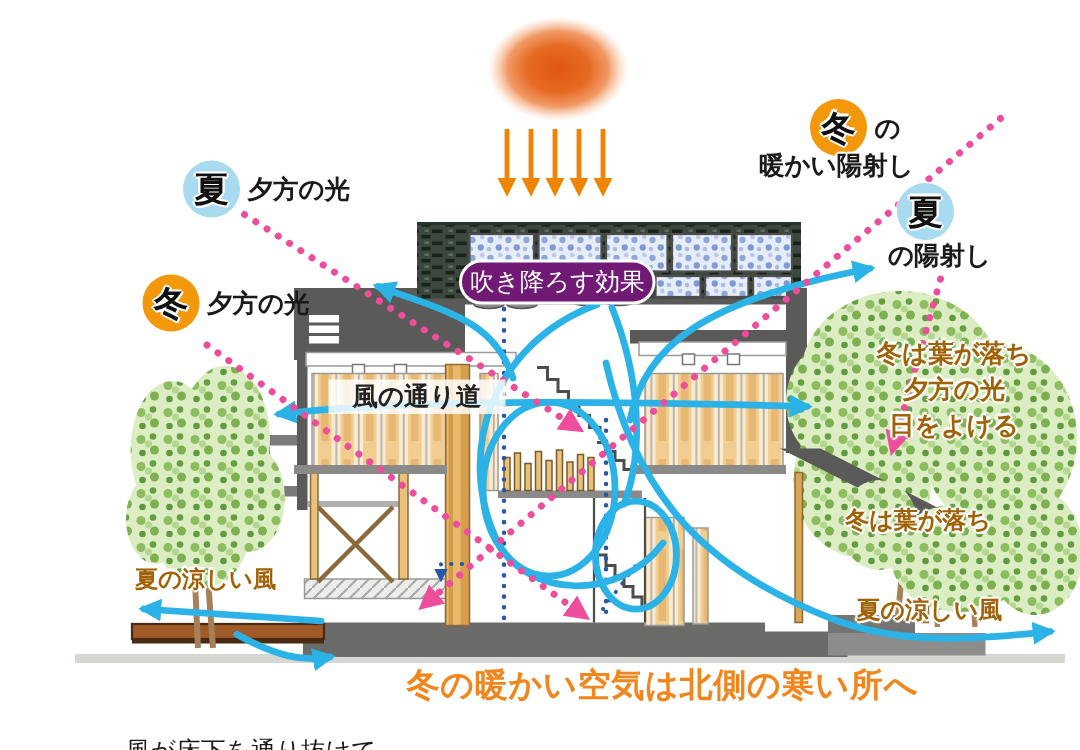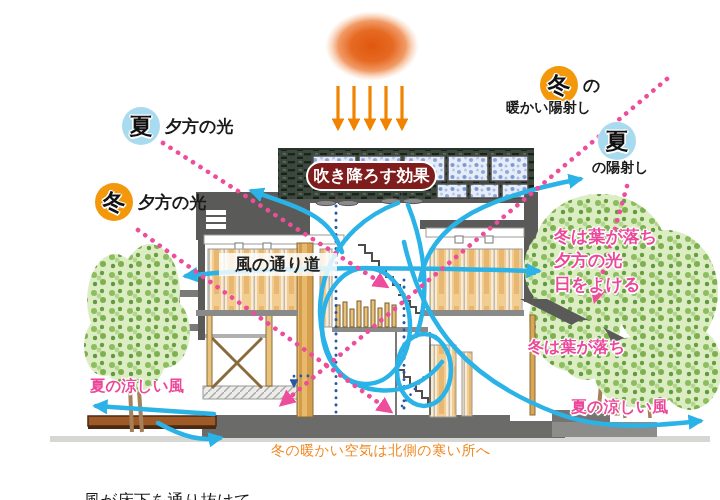--- a/index.html
+++ b/index.html
@@ -8,37 +8,37 @@
   .canvas svg{position:absolute;left:0;top:0;}
   .overlay{position:absolute;left:0;top:0;width:720px;height:500px;pointer-events:none;}
   .lbl{position:absolute;display:flex;align-items:center;gap:5px;}
   .badge{width:38px;height:38px;border-radius:50%;display:inline-flex;align-items:center;justify-content:center;
          font-size:23px;font-weight:bold;color:#111;flex:0 0 auto;
          text-shadow:-1.5px 0 #fff,1.5px 0 #fff,0 -1.5px #fff,0 1.5px #fff,-1px -1px #fff,1px 1px #fff;
          box-shadow:0 0 0 1px rgba(255,255,255,.6);}
   .badge.summer{background:#a8daf0;}
   .badge.winter{background:#f3980b;}
   .lbl-text{font-size:17px;font-weight:600;color:#1a1a1a;white-space:pre;}
-  .otext{position:absolute;font-size:14px;font-weight:600;color:#1a1a1a;white-space:pre;
+  .otext{position:absolute;font-size:17px;font-weight:600;color:#1a1a1a;white-space:pre;
          text-shadow:-1.5px 0 #fff,1.5px 0 #fff,0 -1.5px #fff,0 1.5px #fff,-1px -1px #fff,1px 1px #fff,0 0 3px #fff;}
-  .pill{position:absolute;left:306px;top:161px;width:131px;height:30px;box-sizing:border-box;
-        background:#7f1d1d;border:2.5px solid #fff;border-radius:16px;color:#fff;font-weight:bold;
+  .pill{position:absolute;left:306px;top:173px;width:131px;height:30px;box-sizing:border-box;
+        background:#701a75;border:2.5px solid #fff;border-radius:16px;color:#fff;font-weight:normal;
         font-size:16.5px;display:flex;align-items:center;justify-content:center;white-space:pre;}
   .windpath{position:absolute;left:219px;top:253px;font-size:17px;font-weight:600;color:#222;
             background:rgba(255,255,255,.82);padding:0 16px;white-space:pre;}
-  .note-block{position:absolute;font-weight:600;color:#ec4899;
+  .note-block{position:absolute;text-align:center;font-weight:600;color:#a16207;
               text-shadow:-1.5px 0 #fff,1.5px 0 #fff,0 -1.5px #fff,0 1.5px #fff,-1px -1px #fff,1px 1px #fff,0 0 3px #fff;}
   .note-block span{display:block;}
   #right-tree-note{left:554px;top:224px;width:164px;font-size:17px;line-height:24px;}
   #eave-note{left:528px;top:336px;width:168px;font-size:16px;line-height:22px;}
   #summer-cool-left{left:90px;top:376px;font-size:15.5px;}
   #summer-cool-right{left:571px;top:397px;font-size:16px;}
   .plain-note{position:absolute;left:84px;top:447px;font-size:16.5px;line-height:21.5px;
               font-weight:500;color:#1a1a1a;white-space:pre;}
-  .orange-note{position:absolute;left:271px;top:442px;font-size:14px;font-weight:400;
+  .orange-note{position:absolute;left:271px;top:442px;font-size:22px;font-weight:700;
                color:#f0861c;white-space:pre;letter-spacing:.5px;}
 </style>
 </head>
 <body>
 
 <div class="canvas">
 
 <svg width="720" height="500" viewBox="0 0 720 500">
   <defs>
     <radialGradient id="sunG" cx="50%" cy="50%" r="50%">

